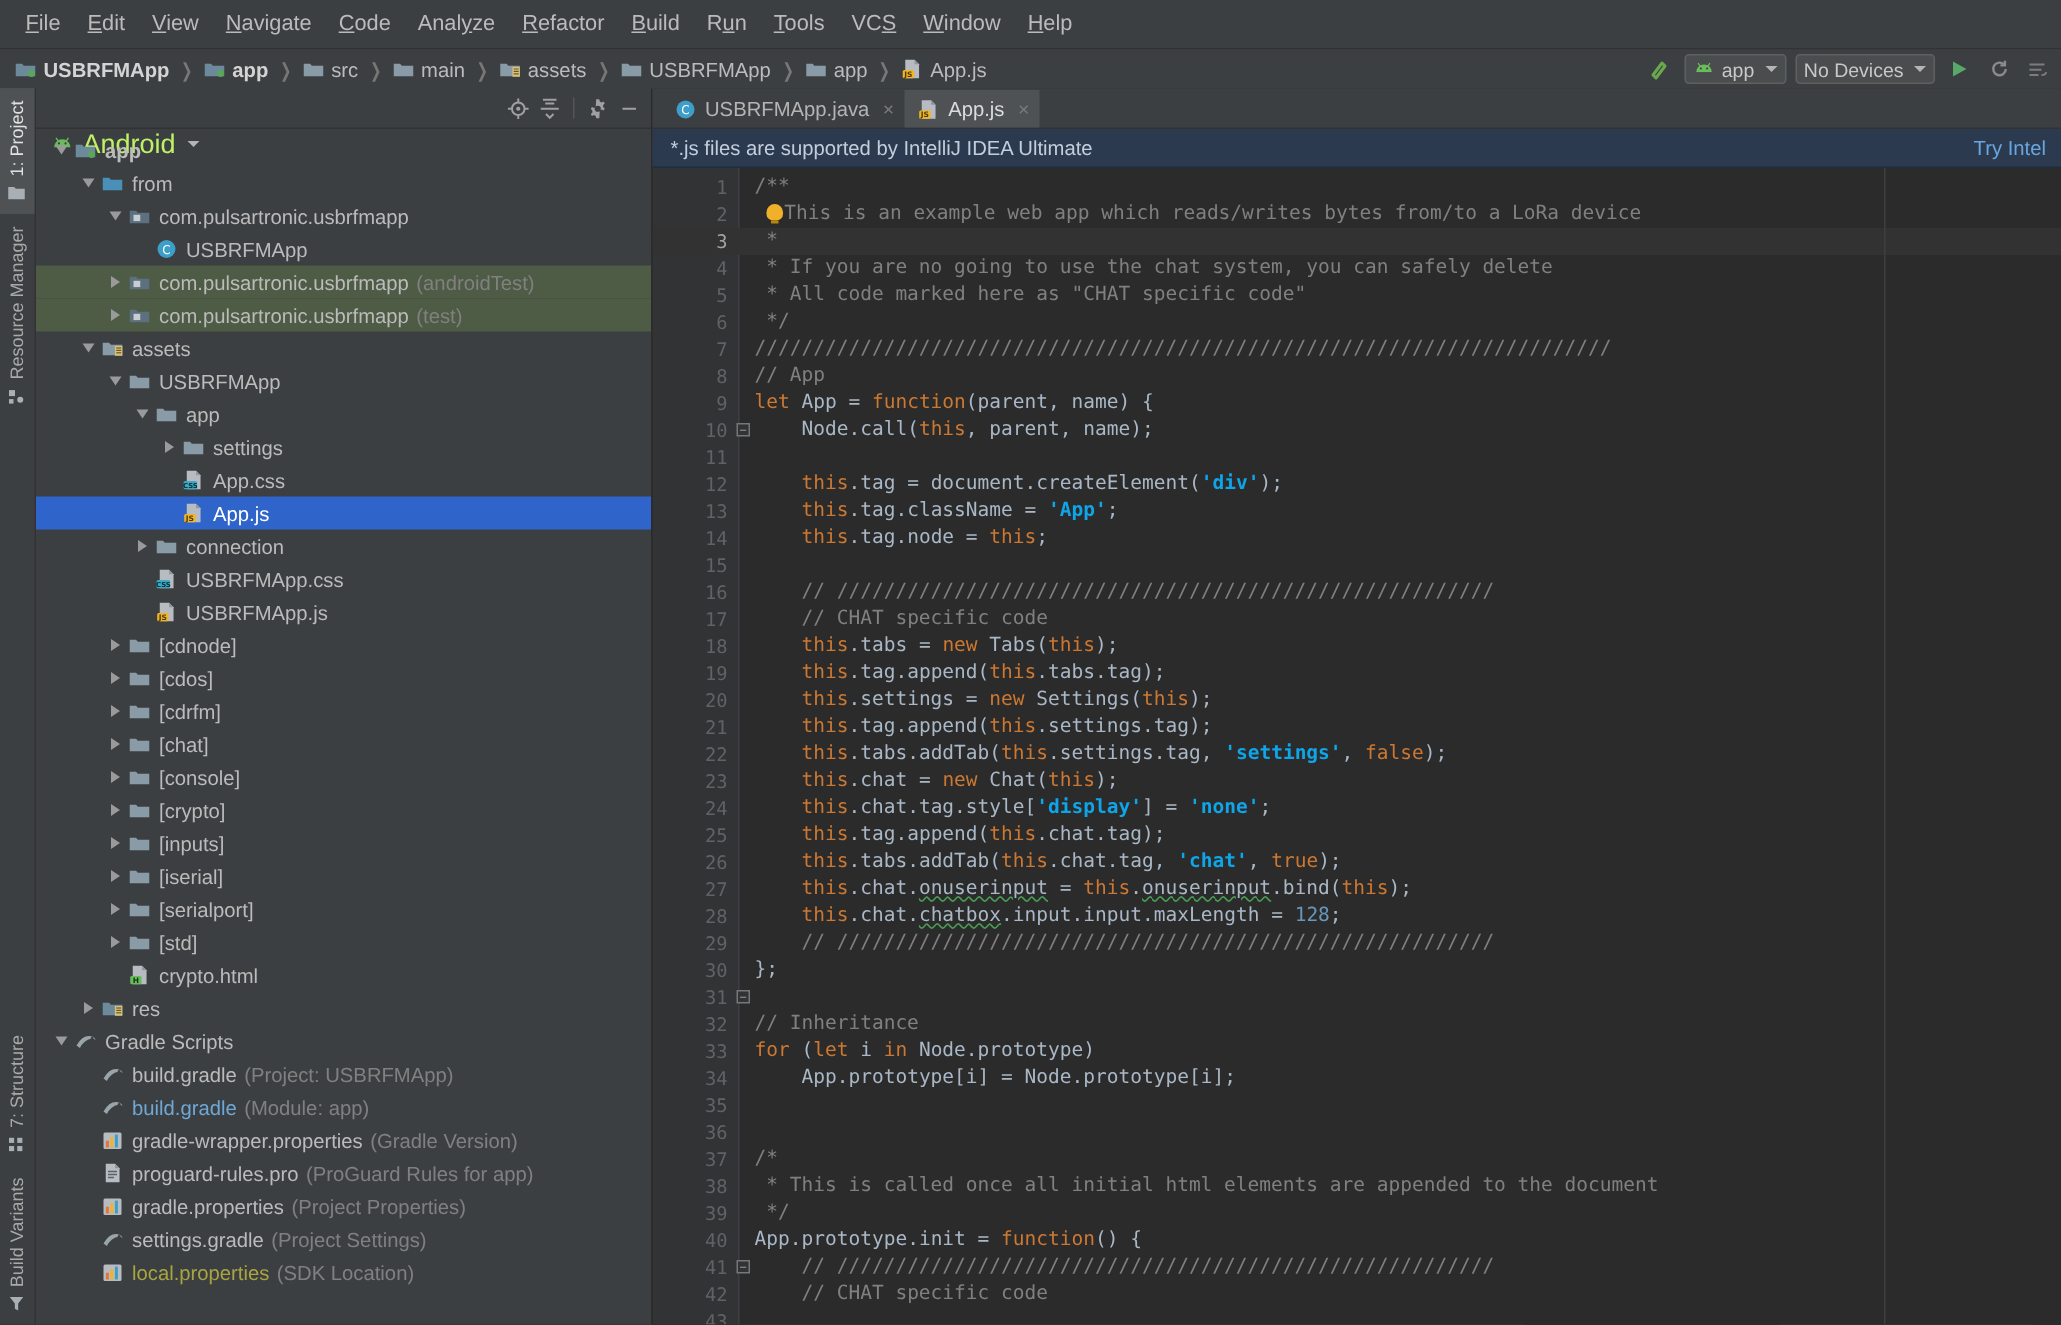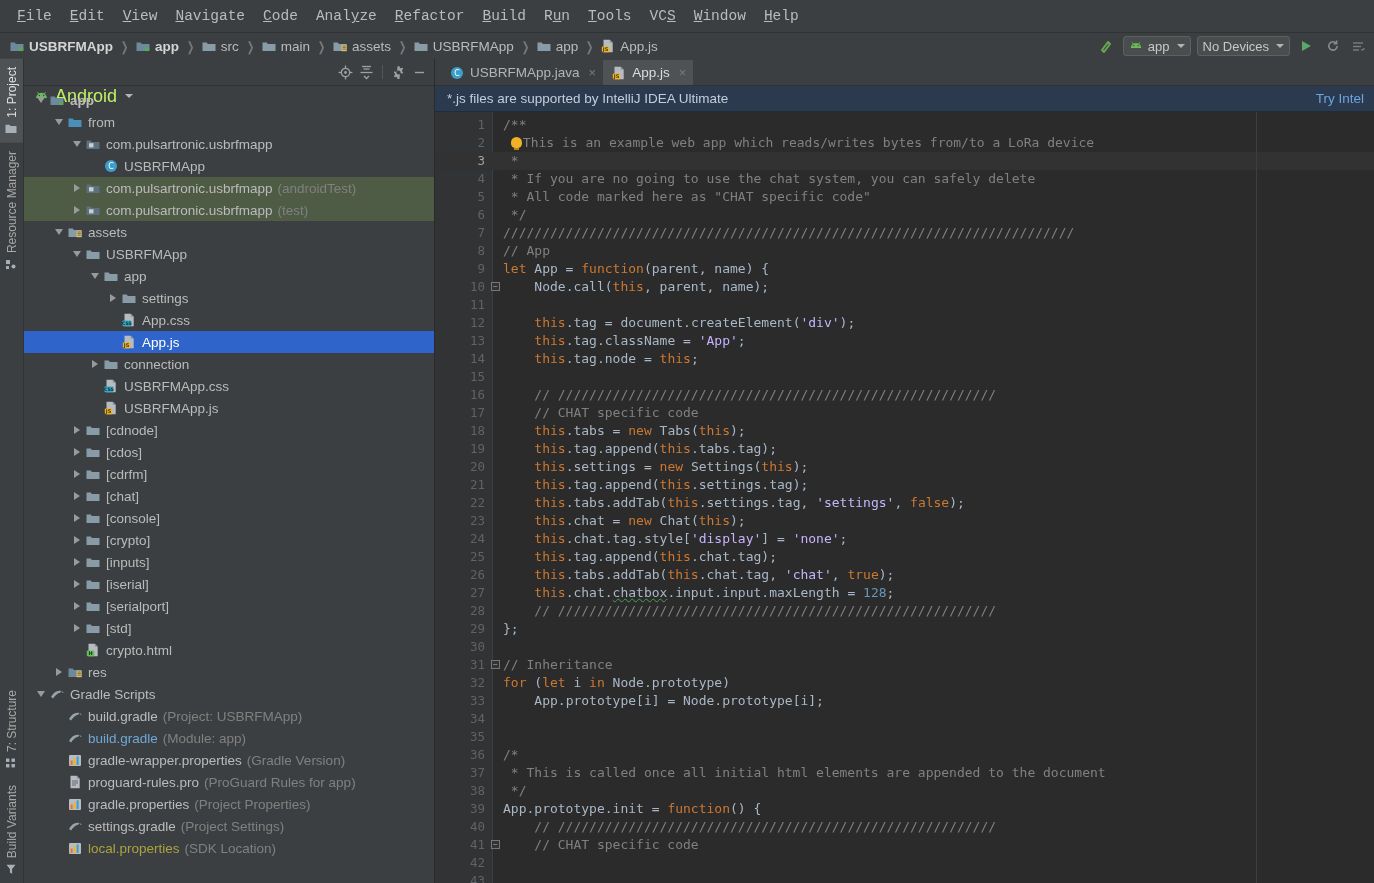--- a/index.html
+++ b/index.html
@@ -25,21 +25,20 @@
     display: flex; align-items: center;
     padding-left: 8px;
     border-bottom: 1px solid #323232;
   }
   .menu-item {
     color: #bbbbbb;
     font-size: 14.5px;
     padding: 2px 9px;
     cursor: default;
     white-space: nowrap;
-    font-family: Liberation Mono, monospace;
   }
   .menu-item u { text-decoration: underline; }
 
   
   .toolbar {
     height: 26px; min-height: 26px;
     background: #3c3f41;
     display: flex; align-items: center;
     padding: 0 6px 0 8px;
     position: relative;
@@ -206,21 +205,21 @@
   .cline.cur { background: #323232; }
   .margin-line {
     position: absolute; top: 0; bottom: 0; left: 763px;
     width: 1px; background: #3c3f41; pointer-events: none;
   }
   .gutter-edge { position:absolute; top:0; bottom:0; right:0; width:1px; background:#3c3f41; }
 
   
   .cm  { color: #808080; }   
   .kw  { color: #cc7832; }   
-  .str { color: #c4b5fd; }   
+  .str { color: #0ea5e9; font-weight: bold; }   
   .num { color: #6897bb; }   
   .id  { color: #a9b7c6; }
   .squig {
     text-decoration: underline;
     text-decoration-style: wavy;
     text-decoration-color: #499c54;
     text-decoration-thickness: 1px;
   }
   .bulb {
     display:inline-block; width:11px; height:11px;
@@ -1035,20 +1034,21 @@
             <div class="cline">    <span class="cm">// CHAT specific code</span></div>
             <div class="cline">    <span class="kw">this</span>.<span class="id">tabs</span> = <span class="kw">new</span> <span class="id">Tabs</span>(<span class="kw">this</span>);</div>
             <div class="cline">    <span class="kw">this</span>.<span class="id">tag</span>.<span class="id">append</span>(<span class="kw">this</span>.<span class="id">tabs</span>.<span class="id">tag</span>);</div>
             <div class="cline">    <span class="kw">this</span>.<span class="id">settings</span> = <span class="kw">new</span> <span class="id">Settings</span>(<span class="kw">this</span>);</div>
             <div class="cline">    <span class="kw">this</span>.<span class="id">tag</span>.<span class="id">append</span>(<span class="kw">this</span>.<span class="id">settings</span>.<span class="id">tag</span>);</div>
             <div class="cline">    <span class="kw">this</span>.<span class="id">tabs</span>.<span class="id">addTab</span>(<span class="kw">this</span>.<span class="id">settings</span>.<span class="id">tag</span>, <span class="str">'settings'</span>, <span class="kw">false</span>);</div>
             <div class="cline">    <span class="kw">this</span>.<span class="id">chat</span> = <span class="kw">new</span> <span class="id">Chat</span>(<span class="kw">this</span>);</div>
             <div class="cline">    <span class="kw">this</span>.<span class="id">chat</span>.<span class="id">tag</span>.<span class="id">style</span>[<span class="str">'display'</span>] = <span class="str">'none'</span>;</div>
             <div class="cline">    <span class="kw">this</span>.<span class="id">tag</span>.<span class="id">append</span>(<span class="kw">this</span>.<span class="id">chat</span>.<span class="id">tag</span>);</div>
             <div class="cline">    <span class="kw">this</span>.<span class="id">tabs</span>.<span class="id">addTab</span>(<span class="kw">this</span>.<span class="id">chat</span>.<span class="id">tag</span>, <span class="str">'chat'</span>, <span class="kw">true</span>);</div>
+            <div class="cline">    <span class="kw">this</span>.<span class="id">chat</span>.<span class="id squig">onuserinput</span> = <span class="kw">this</span>.<span class="id squig">onuserinput</span>.<span class="id">bind</span>(<span class="kw">this</span>);</div>
             <div class="cline">    <span class="kw">this</span>.<span class="id">chat</span>.<span class="id squig">chatbox</span>.<span class="id">input</span>.<span class="id">input</span>.<span class="id">maxLength</span> = <span class="num">128</span>;</div>
             <div class="cline">    <span class="cm">// ////////////////////////////////////////////////////////</span></div>
             <div class="cline">};</div>
             <div class="cline">&nbsp;</div>
             <div class="cline"><span class="cm">// Inheritance</span></div>
             <div class="cline"><span class="kw">for</span> (<span class="kw">let</span> <span class="id">i</span> <span class="kw">in</span> <span class="id">Node</span>.<span class="id">prototype</span>)</div>
             <div class="cline">    <span class="id">App</span>.<span class="id">prototype</span>[<span class="id">i</span>] = <span class="id">Node</span>.<span class="id">prototype</span>[<span class="id">i</span>];</div>
             <div class="cline">&nbsp;</div>
             <div class="cline">&nbsp;</div>
             <div class="cline"><span class="cm">/*</span></div>

